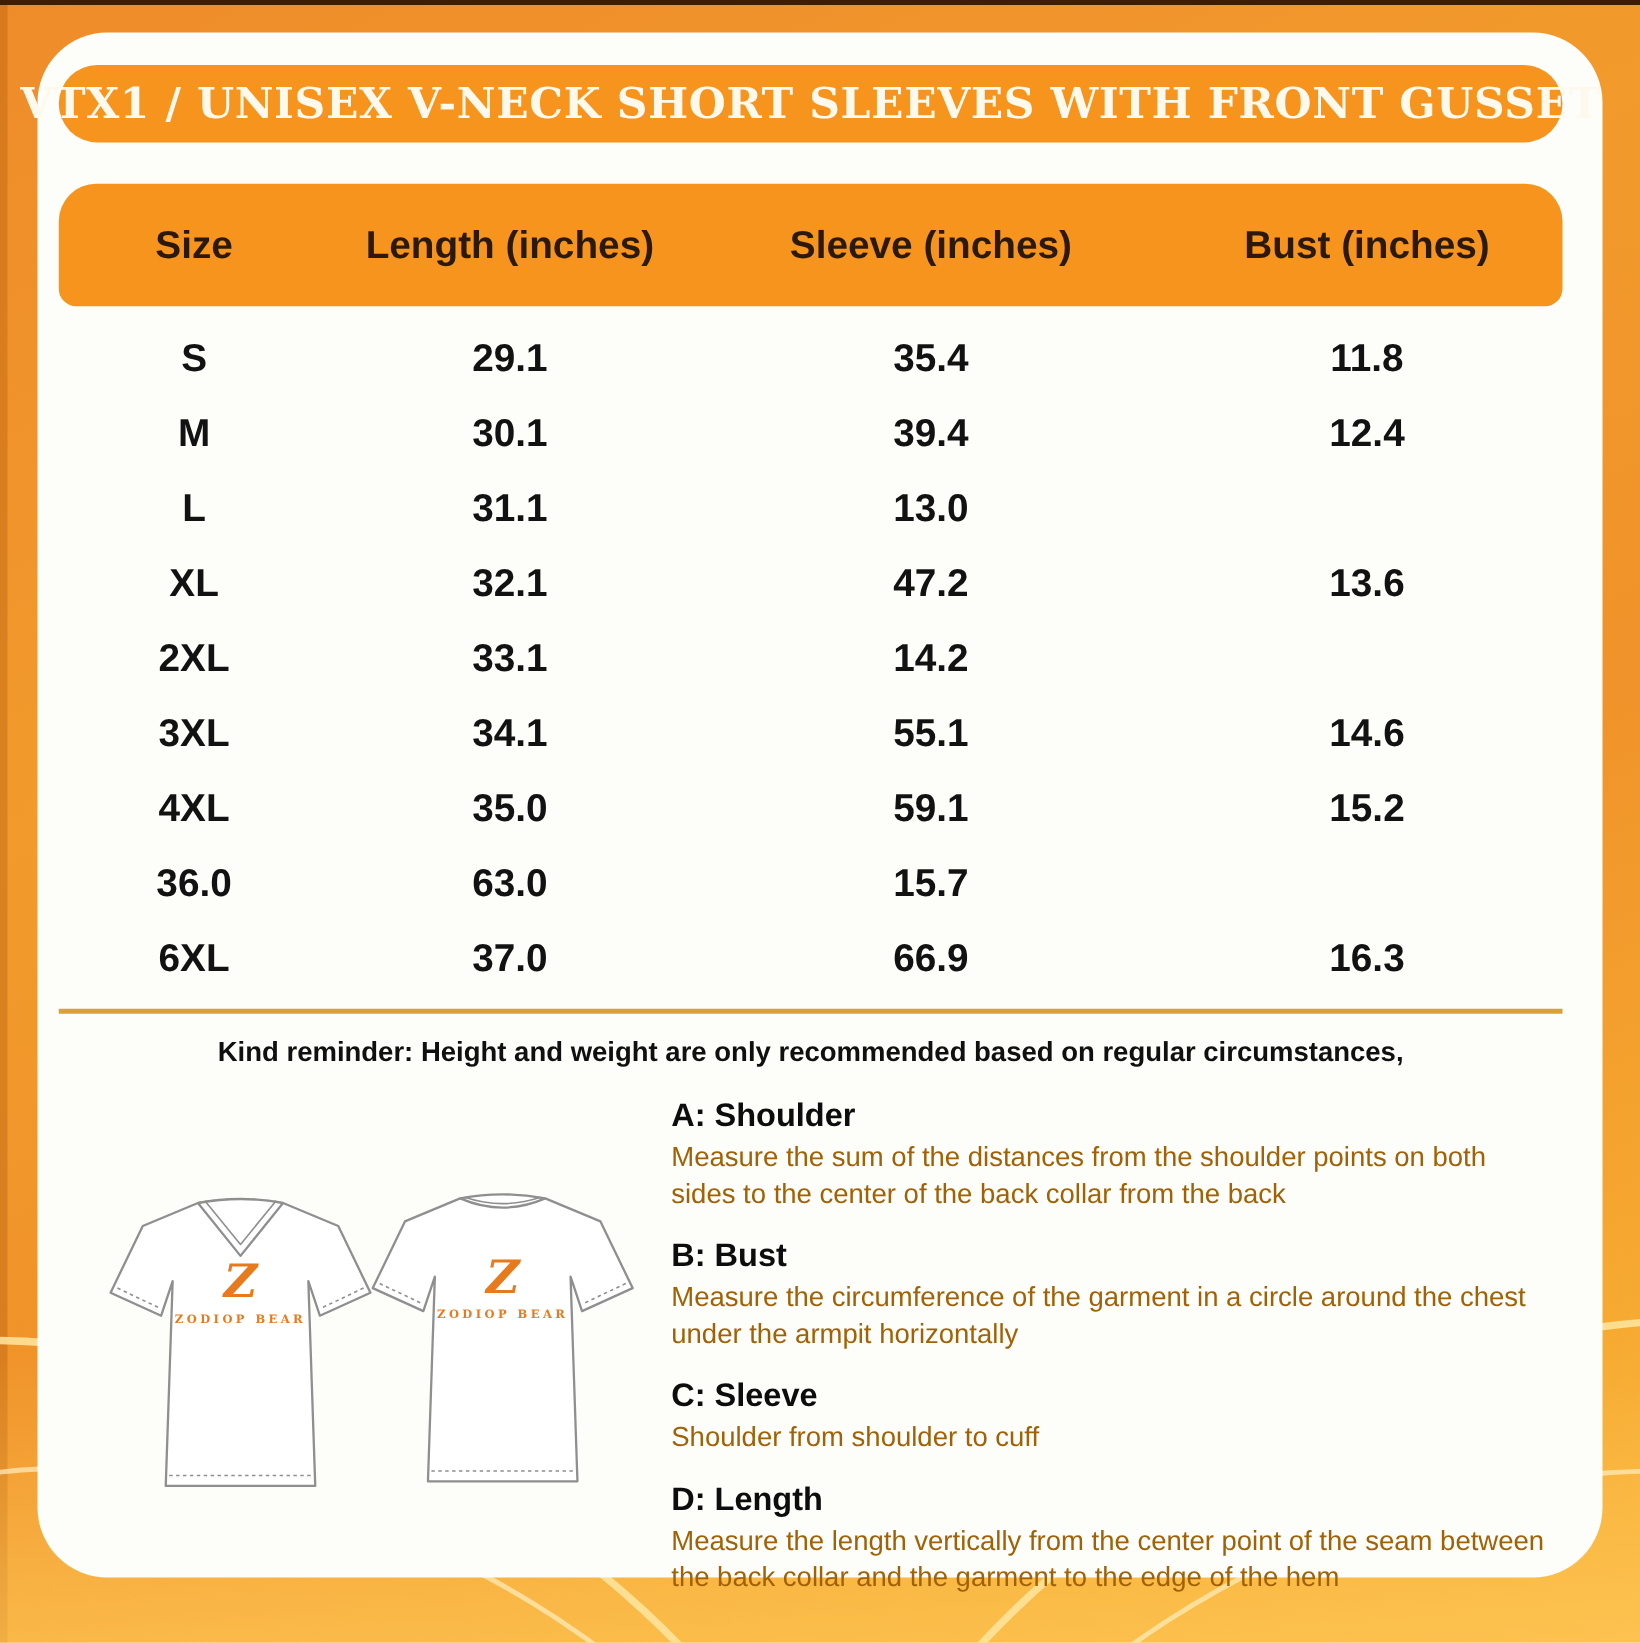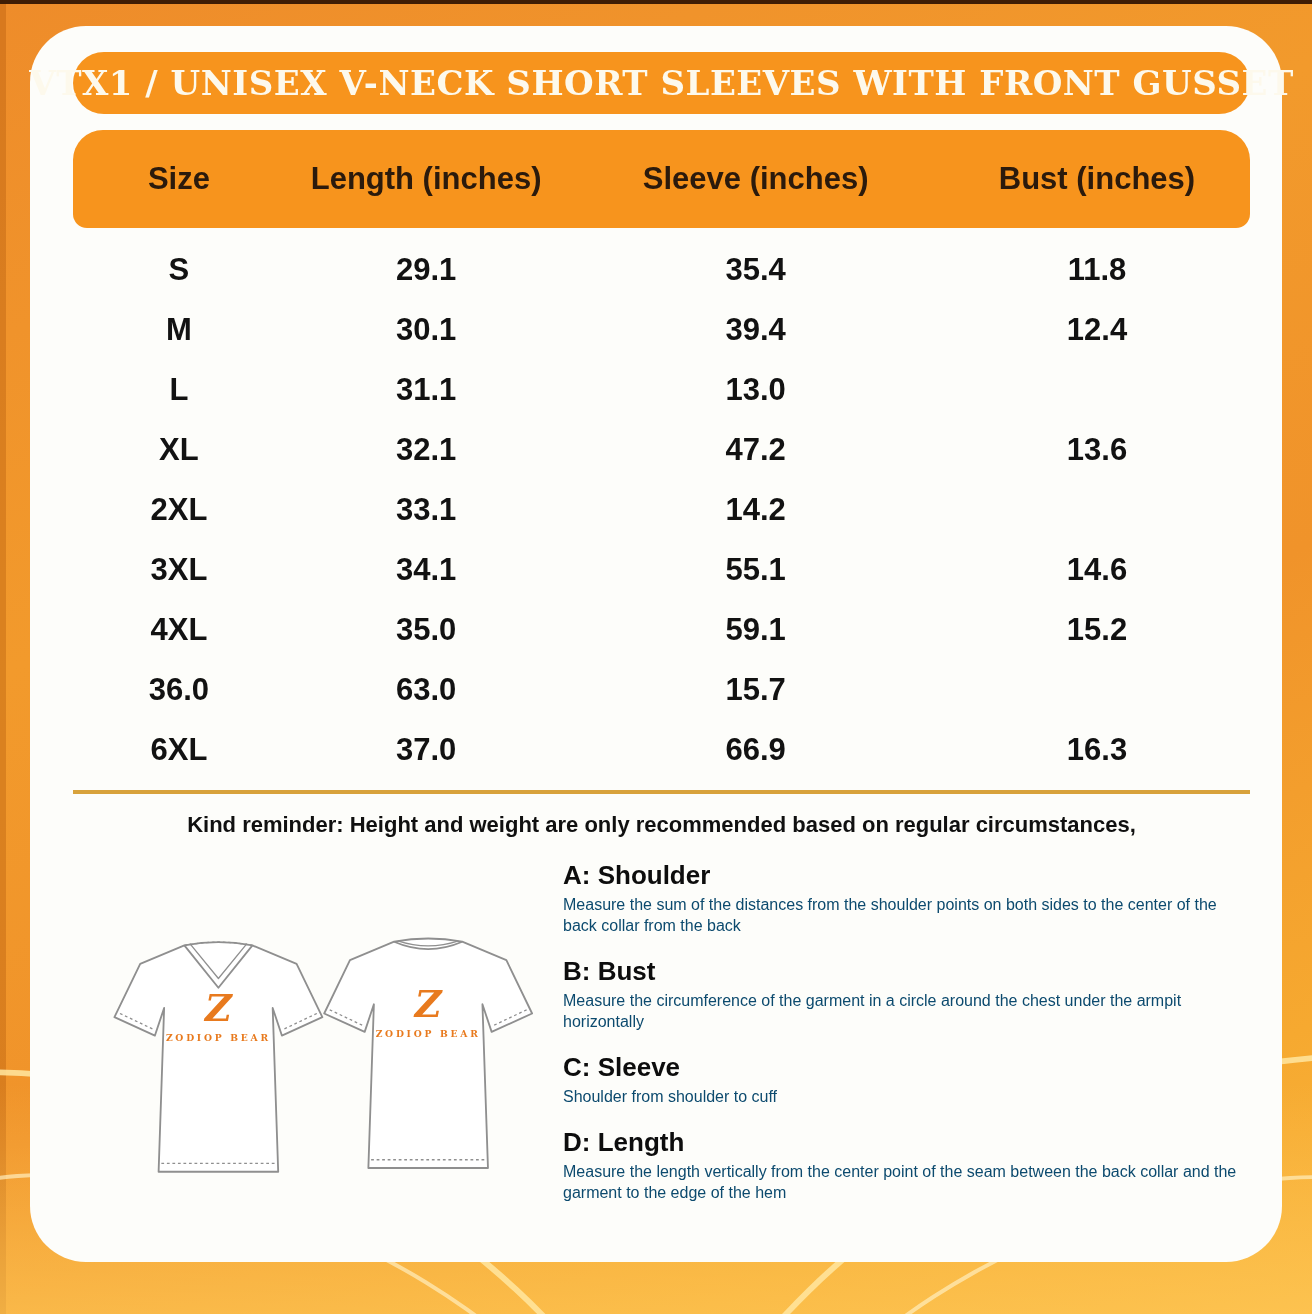--- a/index.html
+++ b/index.html
@@ -16,47 +16,47 @@
     border-color:rgba(255,230,160,0.85) transparent transparent transparent;}
   .s1{left:-380px;bottom:-520px;width:1100px;height:700px;border-width:6px;transform:rotate(28deg);}
   .s2{left:-300px;bottom:-560px;width:1000px;height:660px;border-width:4px;transform:rotate(24deg);border-color:rgba(255,238,190,0.7) transparent transparent transparent;}
   .s3{right:-420px;bottom:-480px;width:1100px;height:680px;border-width:6px;transform:rotate(-26deg);}
   .s4{right:-360px;bottom:-520px;width:980px;height:620px;border-width:4px;transform:rotate(-22deg);border-color:rgba(255,238,190,0.7) transparent transparent transparent;}
   .s5{left:-260px;top:-300px;width:700px;height:480px;border-width:5px;transform:rotate(32deg);border-color:rgba(255,210,130,0.5) transparent transparent transparent;}
 
   .card{
     position:absolute;left:30px;top:26px;width:1252px;height:1236px;z-index:2;
     background:#fdfdfa;border-radius:56px;box-sizing:border-box;
-    padding:26px 32px 0 43px;
+    padding:26px 32px 0 17px;
   }
   .title-bar{
     height:62px;background:#f7941d;border-radius:34px;
     display:flex;align-items:center;justify-content:center;
     font-family:"DejaVu Serif",serif;font-weight:bold;font-size:34px;
     color:#fdf9ec;letter-spacing:0.5px;white-space:nowrap;
   }
-  .size-table{margin-top:16px;}
+  .size-table{margin-top:33px;}
   .grid-row{display:grid;grid-template-columns:18% 24% 32% 26%;text-align:center;align-items:center;}
   .table-header{
     height:98px;background:#f7941d;border-radius:30px 30px 14px 14px;
     font-size:31px;font-weight:bold;color:#2b1a0c;
   }
   .table-body{margin-top:12px;}
   .t-row{height:60px;font-size:31px;font-weight:bold;color:#121212;}
   .divider{margin-top:10px;height:4px;background:#d8a23b;border:none;}
   .reminder{
     margin-top:16px;text-align:center;font-size:22px;font-weight:bold;
     color:#101010;line-height:1.35;
   }
   .bottom{display:flex;margin-top:14px;gap:18px;}
   .shirts{width:460px;flex:0 0 460px;margin-top:36px;margin-left:12px;}
   .meas-col{flex:1;max-width:700px;padding-top:6px;}
   .meas-block{margin-bottom:20px;}
   .meas-label{font-size:26px;font-weight:bold;color:#0d0d0d;margin:0 0 3px 0;}
-  .meas-desc{font-size:16px;color:#0c4a6e;line-height:1.32;margin:0;}
+  .meas-desc{font-size:22px;color:#a16207;line-height:1.32;margin:0;}
 </style>
 </head>
 <body>
 
 <div class="top-strip"></div>
 <div class="left-strip"></div>
 <div class="glow"></div>
 <div class="streak s1"></div>
 <div class="streak s2"></div>
 <div class="streak s3"></div>

